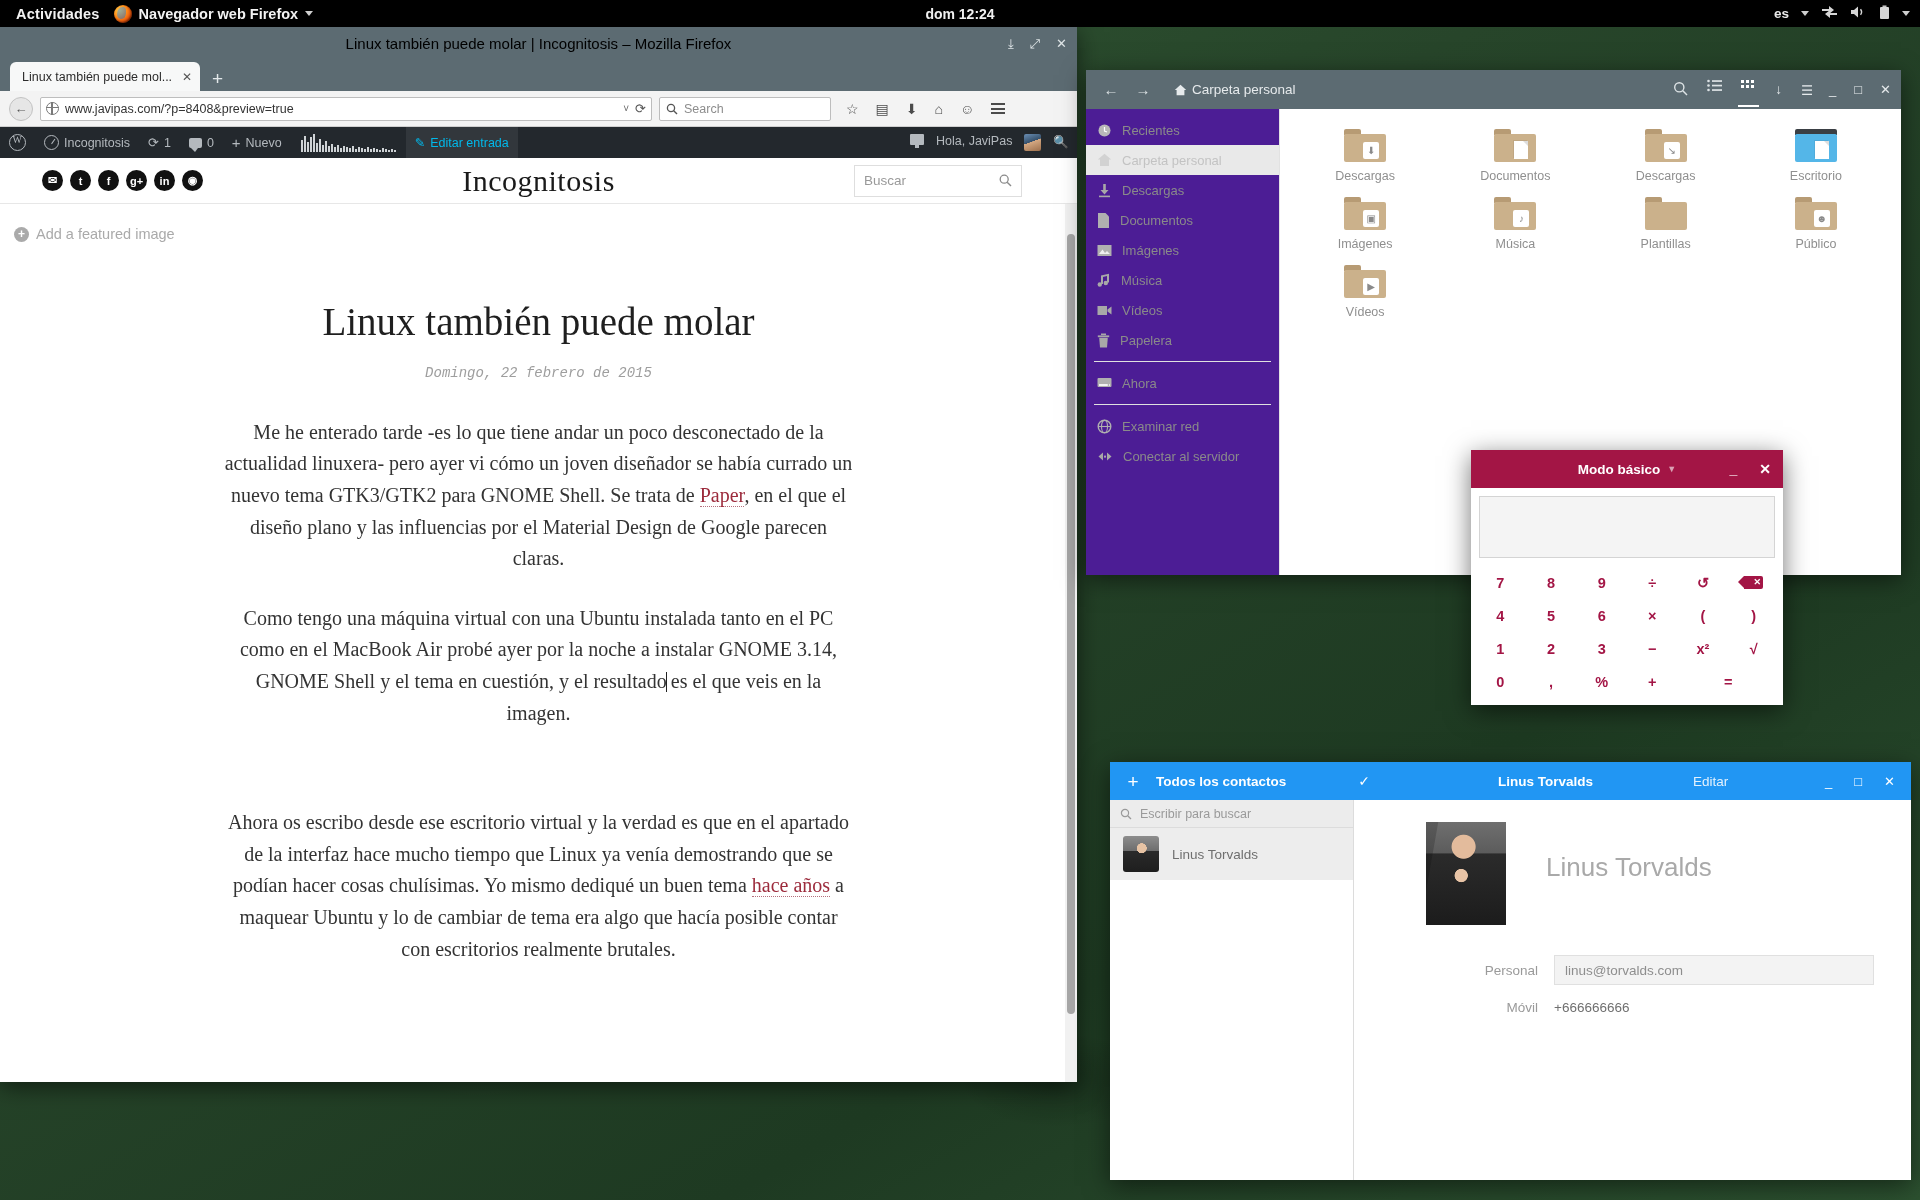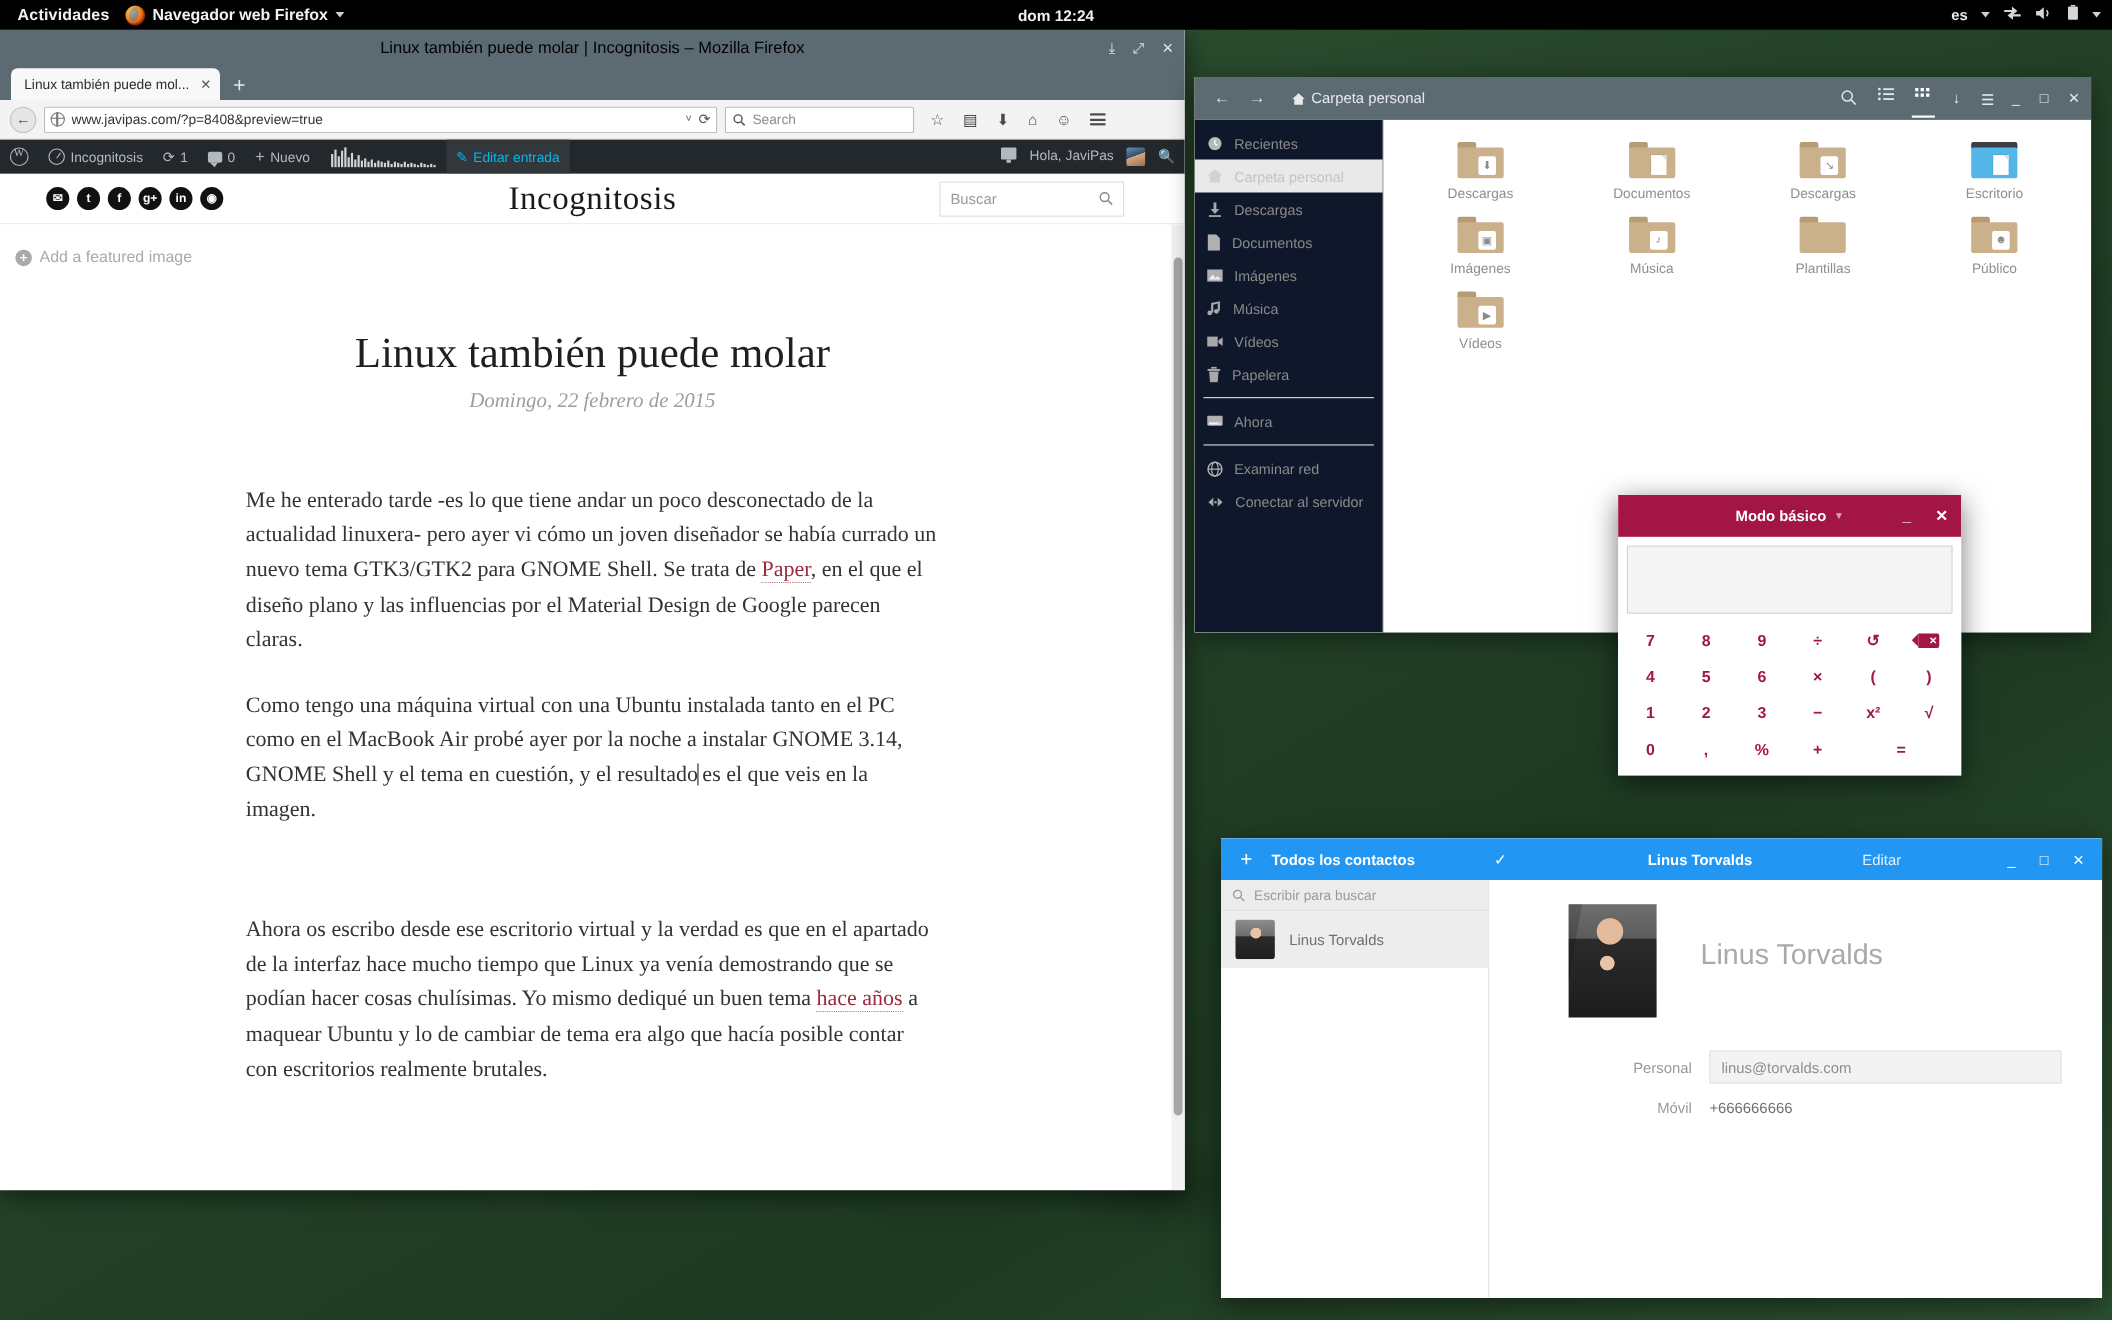--- a/index.html
+++ b/index.html
@@ -170,24 +170,24 @@
   .plus-circ{
     width:15px;height:15px;border-radius:50%;background:#aaa;color:#fff;
     display:flex;align-items:center;justify-content:center;font-size:12px;font-weight:700;line-height:1;
   }
   .article { width:630px; margin: 58px auto 0 auto; }
   .art-title {
     font-family:"Liberation Serif", serif; font-size:39px; color:#1f1f1f;
     text-align:center; font-weight:400; line-height:1.15;
   }
   .art-date {
-    font-family:Liberation Serif, serif; font-style:italic; font-size:19px;
-    color:#9e9e9e; text-align:center; margin-top:9px;
-  }
-  .art-body { margin-top:64px; }
+    font-family:Liberation Mono, monospace; font-style:italic; font-size:14px;
+    color:#9e9e9e; text-align:center; margin-top:20px;
+  }
+  .art-body { margin-top:36px;text-align:center; }
   .art-body p {
     font-family:"Liberation Serif", serif; font-size:20px; line-height:1.58;
     color:#333; margin-bottom:28px;
   }
   .art-body p.gap { margin-bottom:78px; }
   .art-link { color:#9c2b3c; border-bottom:1px dotted #b5707d; }
   .caretpos { display:inline-block; width:1px; height:20px; background:#222; vertical-align:-4px; margin:0 -1px;}
   .ff-scrollbar {
     position:absolute; right:0; top:0; width:12px; height:100%; background:#f1f1f1;
   }
@@ -204,21 +204,21 @@
     color:#e6eaec; font-size:13.5px; padding:0 10px; gap:2px;
   }
   .nt-navbtn { width:30px; text-align:center; font-size:15px; color:#dde3e5;}
   .nt-path { display:flex; align-items:center; gap:5px; margin-left:14px; font-weight:400;}
   .nt-right { margin-left:auto; display:flex; align-items:center; gap:19px;}
   .nt-right .vw { position:relative; padding-bottom:5px;}
   .nt-right .vw.sel::after{content:"";position:absolute;left:-3px;right:-3px;bottom:-7px;height:2.5px;background:#fff;}
   .nt-wctl { display:flex; align-items:center; gap:18px; margin-left:14px; font-size:13px;}
   .nt-body { flex:1; display:flex; overflow:hidden;}
   .nt-side {
-    width:172px; background:#0f172a; border-right:1px solid #e2e2e2; padding-top:6px; flex:none;
+    width:194px; background:#4c1d95; border-right:1px solid #e2e2e2; padding-top:6px; flex:none;
   }
   .nt-sitem {
     height:30px; display:flex; align-items:center; gap:10px; padding:0 11px;
     font-size:13px; color:#8a8a8a;
   }
   .nt-sitem.sel { background:#e9e9e9; color:#c3c3c3; }
   .nt-sep { height:1px; background:#e0e0e0; margin:6px 8px; }
   .nt-main { flex:1; background:#fff; padding:14px 10px; }
   .nt-grid { display:grid; grid-template-columns:repeat(4,1fr); row-gap:4px;}
   .nt-cell { display:flex; flex-direction:column; align-items:center; padding:6px 0 4px 0;}

